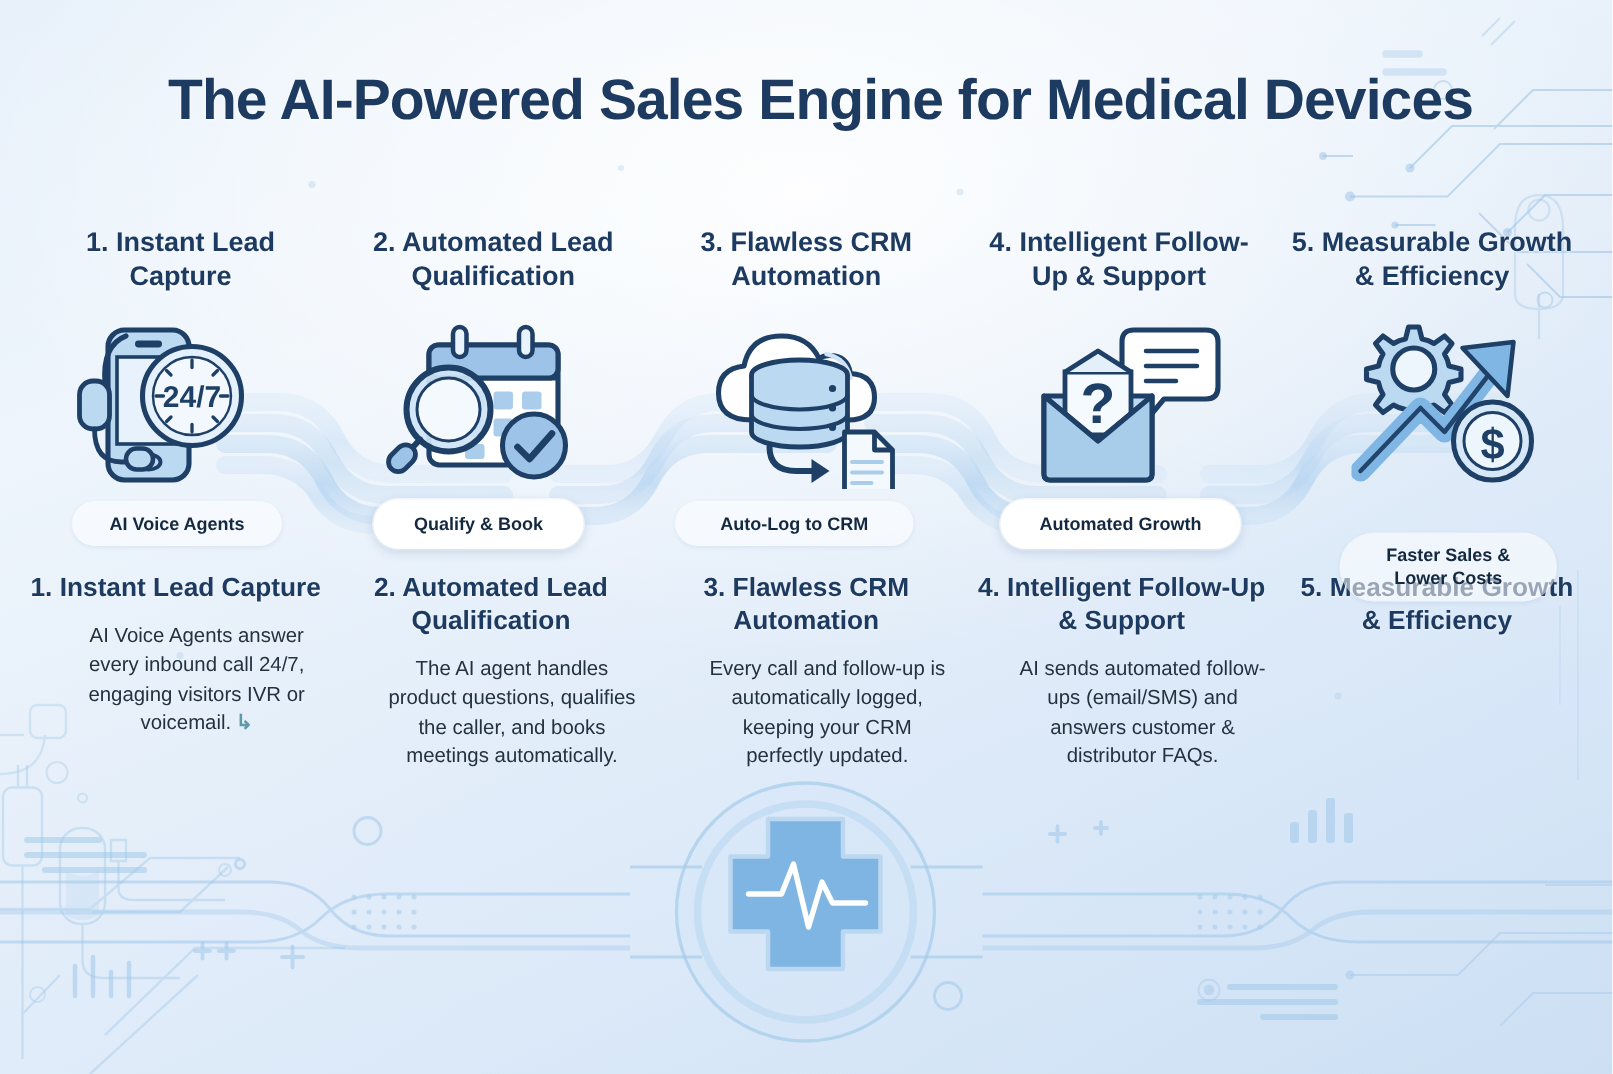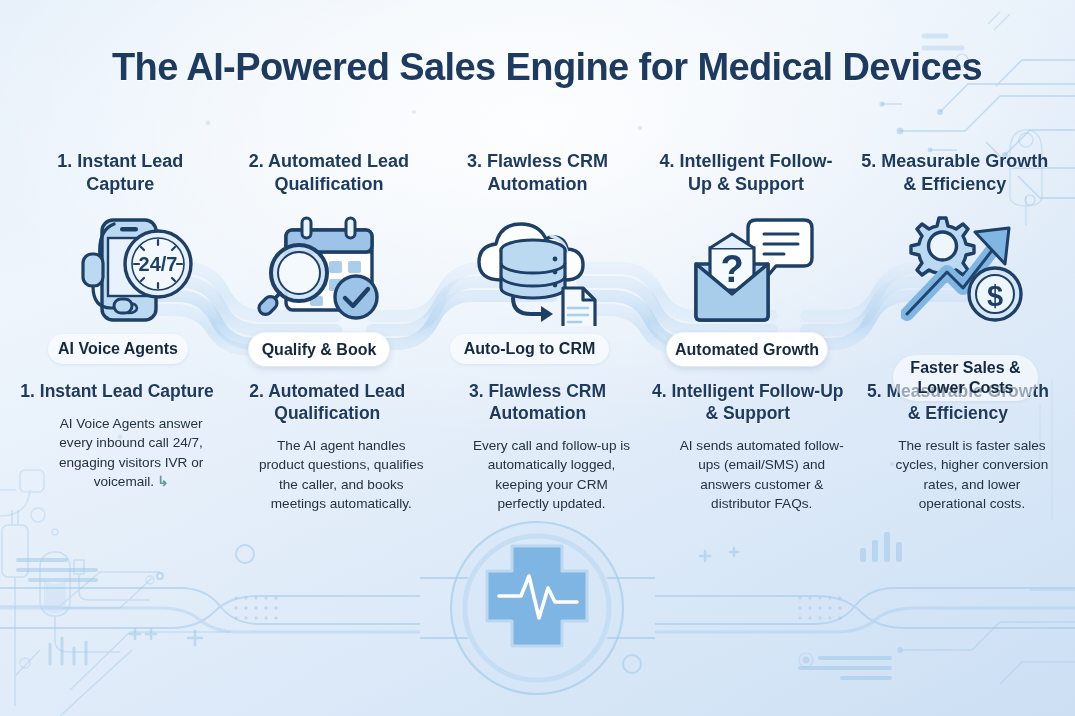--- a/index.html
+++ b/index.html
@@ -81,21 +81,21 @@
   }
   .icon-slot svg { display: block; }
 
   
   .pill {
     position: absolute;
     display: flex;
     align-items: center;
     justify-content: center;
     text-align: center;
-    font-size: 16px;
+    font-size: 12px;
     font-weight: 700;
     color: #14283f;
     border-radius: 26px;
     line-height: 1.2;
     z-index: 7;
     white-space: nowrap;
     padding: 6px 16px;
   }
   .pill.flat {
     background: rgba(255,255,255,0.55);
@@ -306,21 +306,21 @@
         <path d="M582 104 H608 q26 0 38 20 q12 20 38 20 H772" stroke-width="12" opacity="0.38"></path>
       </g>
 
       <g fill="none" stroke="url(#rib)" stroke-linecap="round" opacity="0.95">
         <path d="M806 110 H840 q26 0 38 -24 q12 -24 38 -24 H1000" stroke-width="12" opacity="0.30"></path>
         <path d="M806 124 H836 q26 0 38 -24 q12 -24 38 -24 H1000" stroke-width="12" opacity="0.45"></path>
         <path d="M806 138 H832 q26 0 38 -24 q12 -24 38 -24 H1000" stroke-width="12" opacity="0.60"></path>
       </g>
     </svg>
 
-    <div class="icon-slot" style="left:64px;">
+    <div class="icon-slot" style="left:34px;">
       <svg width="128" height="112" viewBox="0 0 128 112">
 
         <rect x="32" y="6" width="54" height="100" rx="11" fill="#bcd9f2" stroke="#1e3f66" stroke-width="3.4"></rect>
         <rect x="38" y="24" width="42" height="58" fill="#e8f2fc" stroke="#1e3f66" stroke-width="2.4"></rect>
         <rect x="50" y="13" width="18" height="4.6" rx="2.3" fill="#1e3f66"></rect>
         <ellipse cx="59" cy="94" rx="8" ry="5" fill="none" stroke="#1e3f66" stroke-width="2.6"></ellipse>
 
         <path d="M30 42 q-2 -26 14 -32" fill="none" stroke="#1e3f66" stroke-width="3.4" stroke-linecap="round"></path>
         <rect x="13" y="40" width="20" height="32" rx="9" fill="#bcd9f2" stroke="#1e3f66" stroke-width="3.2"></rect>
 
@@ -470,21 +470,20 @@
       <div class="det-body">Every call and follow-up is automatically logged, keeping your CRM perfectly updated.</div>
     </div>
 
     <div class="col">
       <div class="det-head">4. Intelligent Follow-Up &amp; Support</div>
       <div class="det-body">AI sends automated follow-ups (email/SMS) and answers customer &amp; distributor FAQs.</div>
     </div>
 
     <div class="col">
       <div class="det-head">5. Measurable Growth &amp; Efficiency</div>
-      <div class="det-body">The result is faster sales cycles, higher conversion rates, and lower operational costs.</div>
     </div>
   </div>
 
   <svg id="footer-art" viewBox="0 0 1075 200">
 
     <g stroke="#9cc5e8" fill="none" opacity="0.5">
       <path d="M0 72 H180 q26 0 40 18 q14 18 40 18 H420" stroke-width="2"></path>
       <path d="M0 92 H160 q26 0 40 12 q14 12 40 12 H420" stroke-width="3.2" opacity="0.7"></path>
       <path d="M0 112 H170 q28 0 44 -16 q16 -16 44 -16 H420" stroke-width="2"></path>
       <path d="M1075 72 H895 q-26 0 -40 18 q-14 18 -40 18 H655" stroke-width="2"></path>

